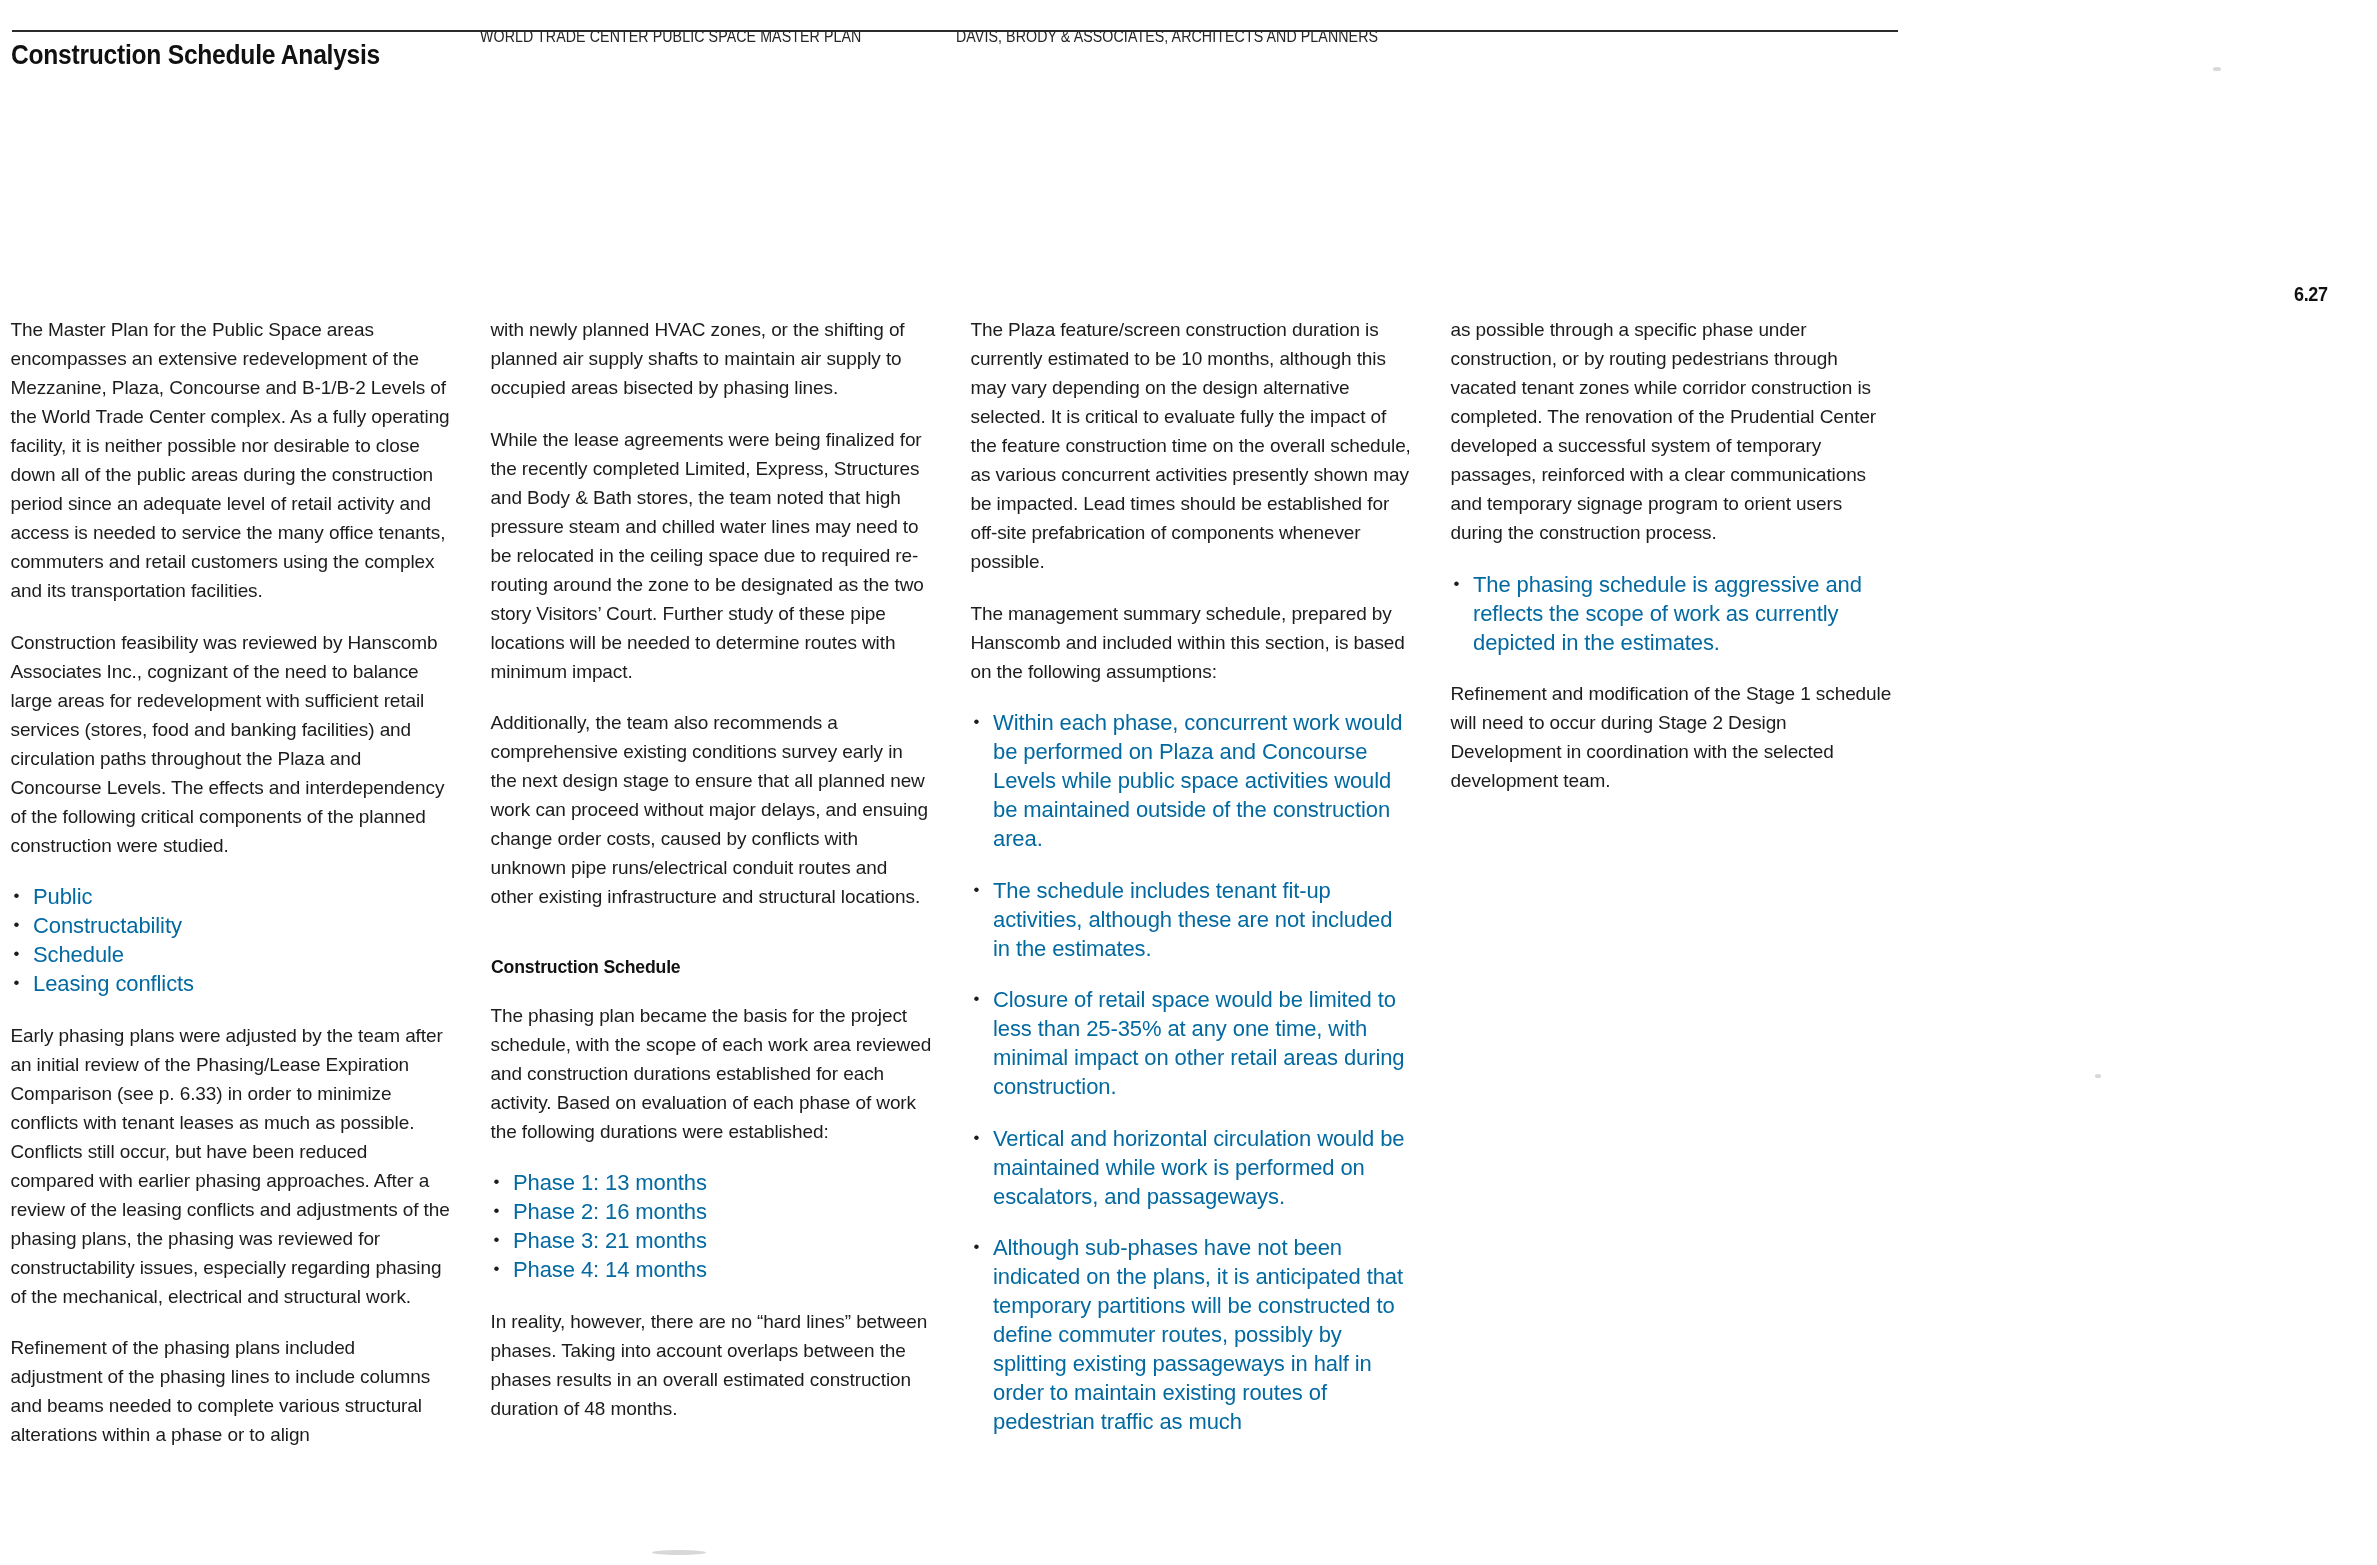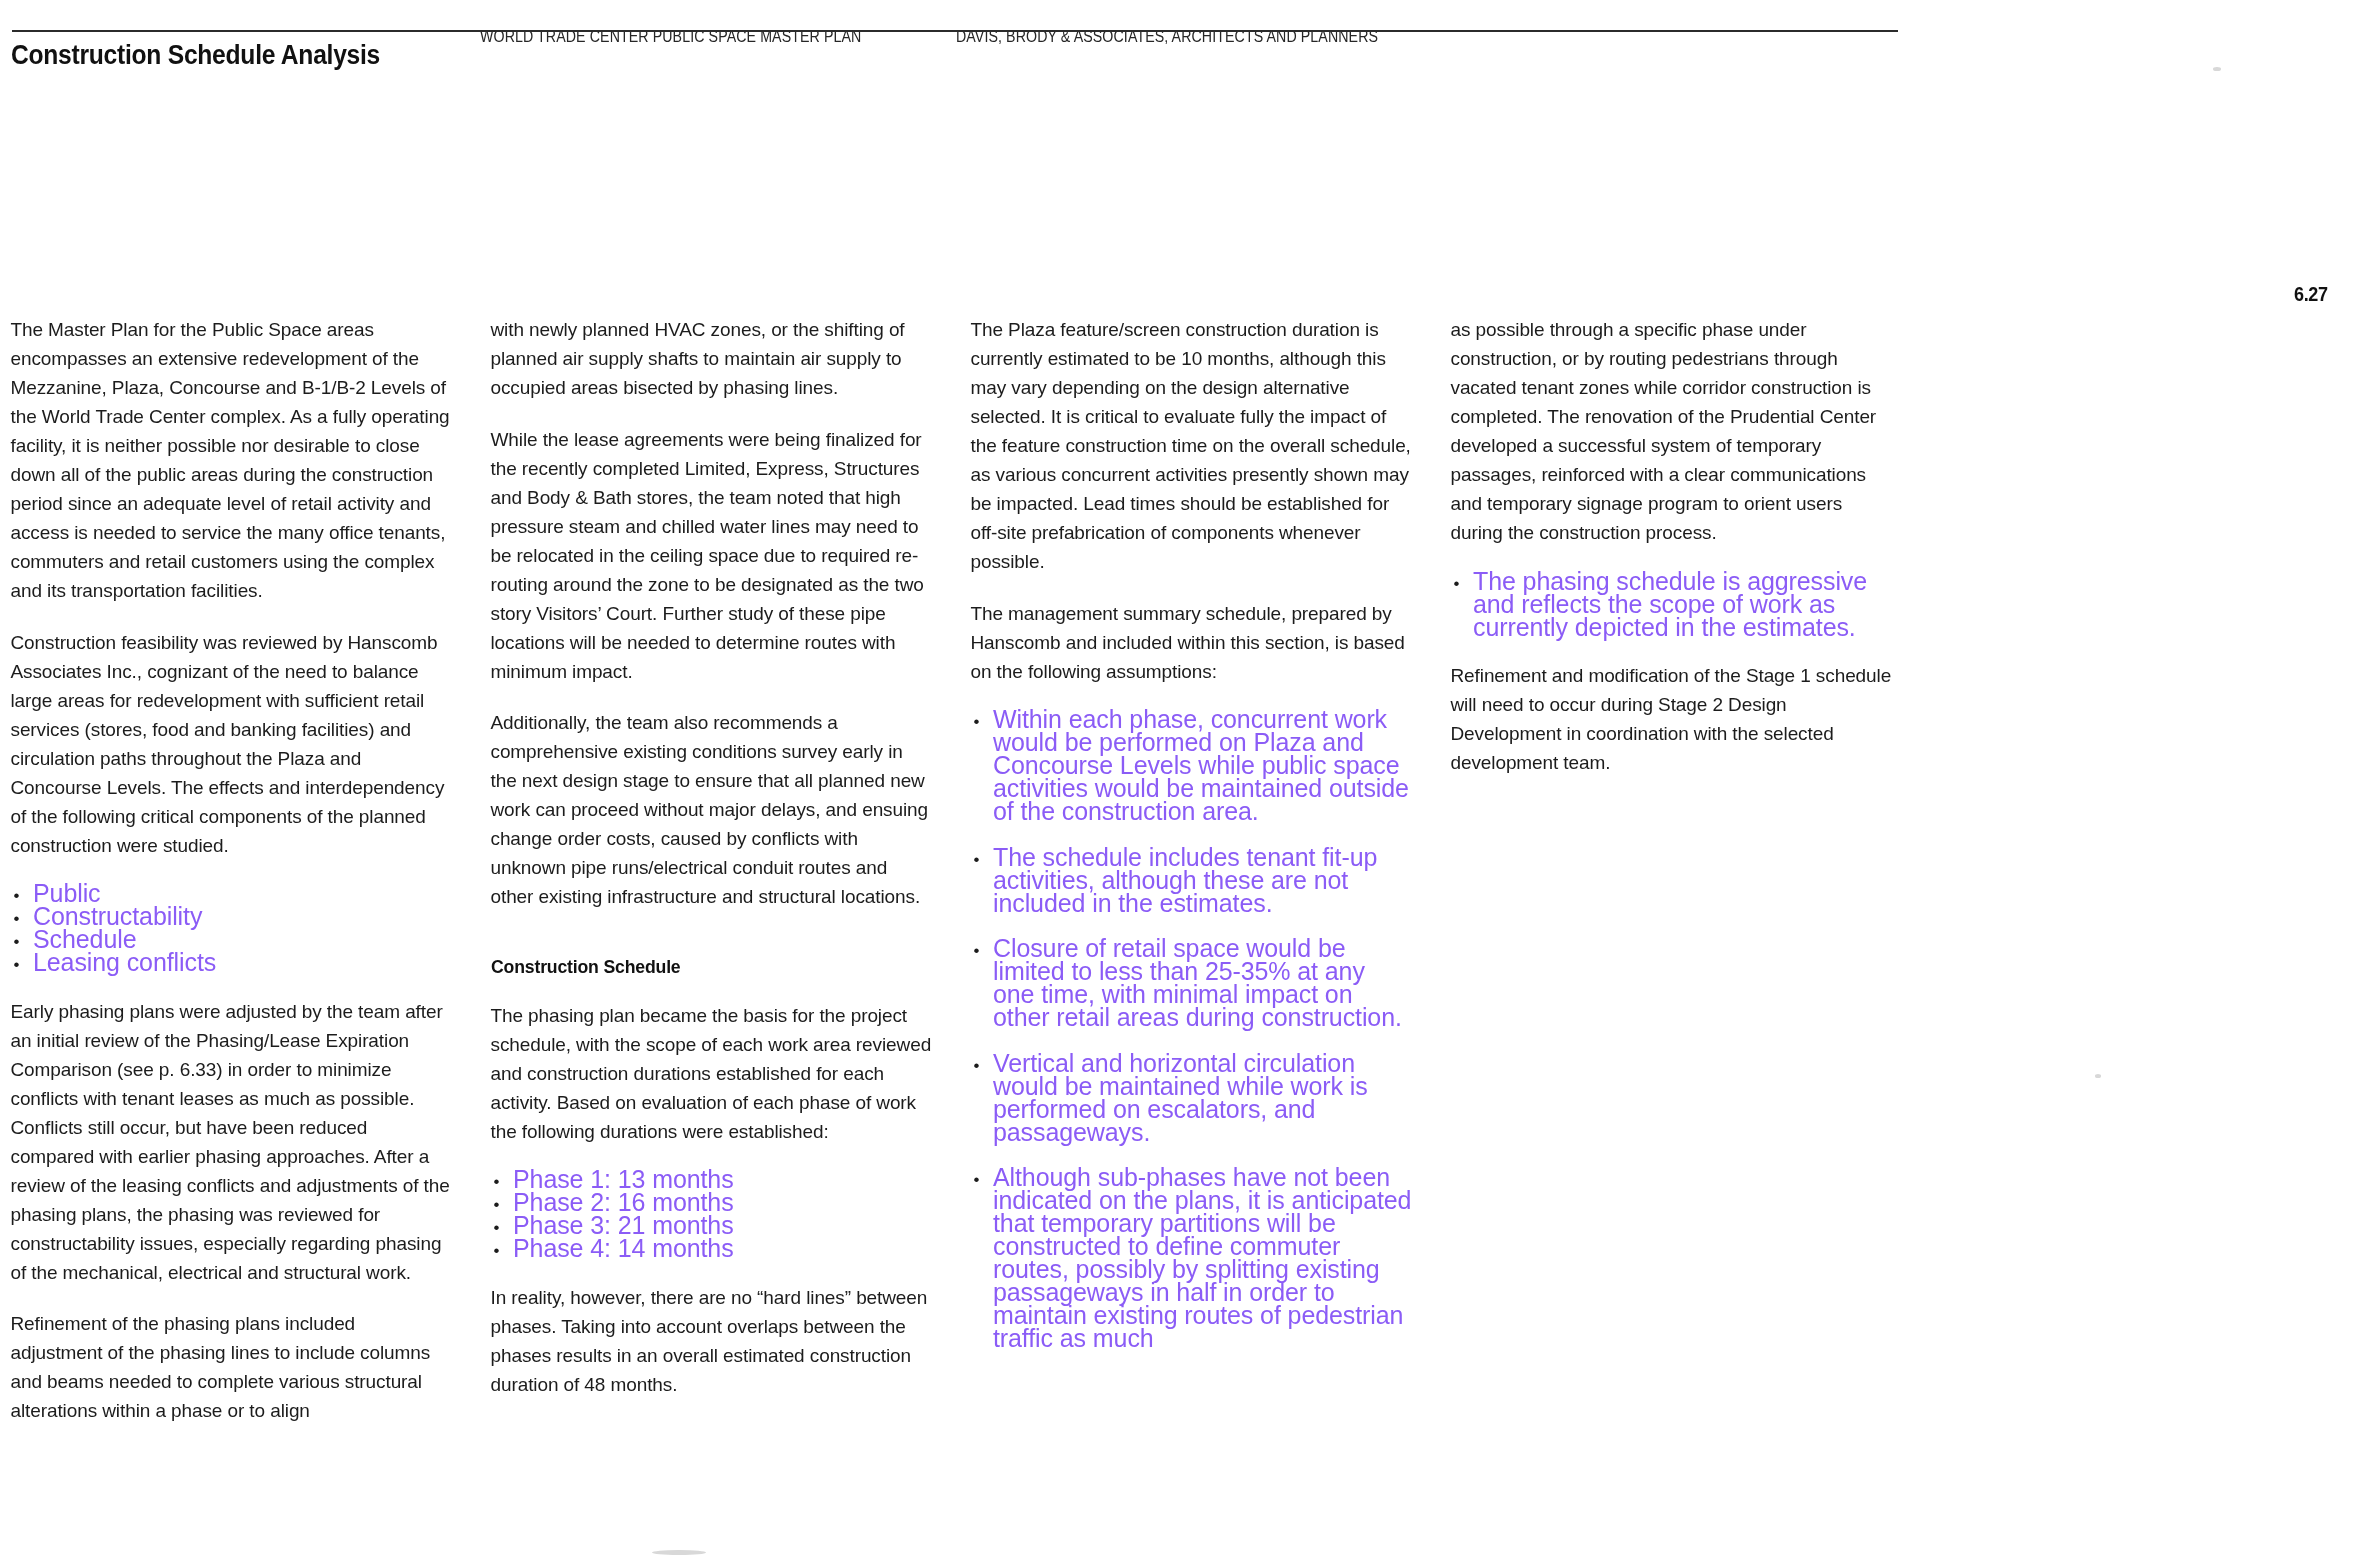--- a/index.html
+++ b/index.html
@@ -119,23 +119,23 @@
   }
 
   ul.blist {
     list-style: none;
     margin: 0 0 22.5px 0;
     padding: 0;
   }
   ul.blist li {
     position: relative;
     padding-left: 22.5px;
-    font-size: 25px;
-    line-height: 23px;
-    color: #8b5cf6;
+    font-size: 22px;
+    line-height: 29px;
+    color: #0369a1;
     letter-spacing: -0.1px;
     margin-bottom: 0;
   }
   ul.blist li::before {
     content: "\2022";
     position: absolute;
     left: 3px;
     top: -0.7px;
     font-size: 17px;
     line-height: 29px;

